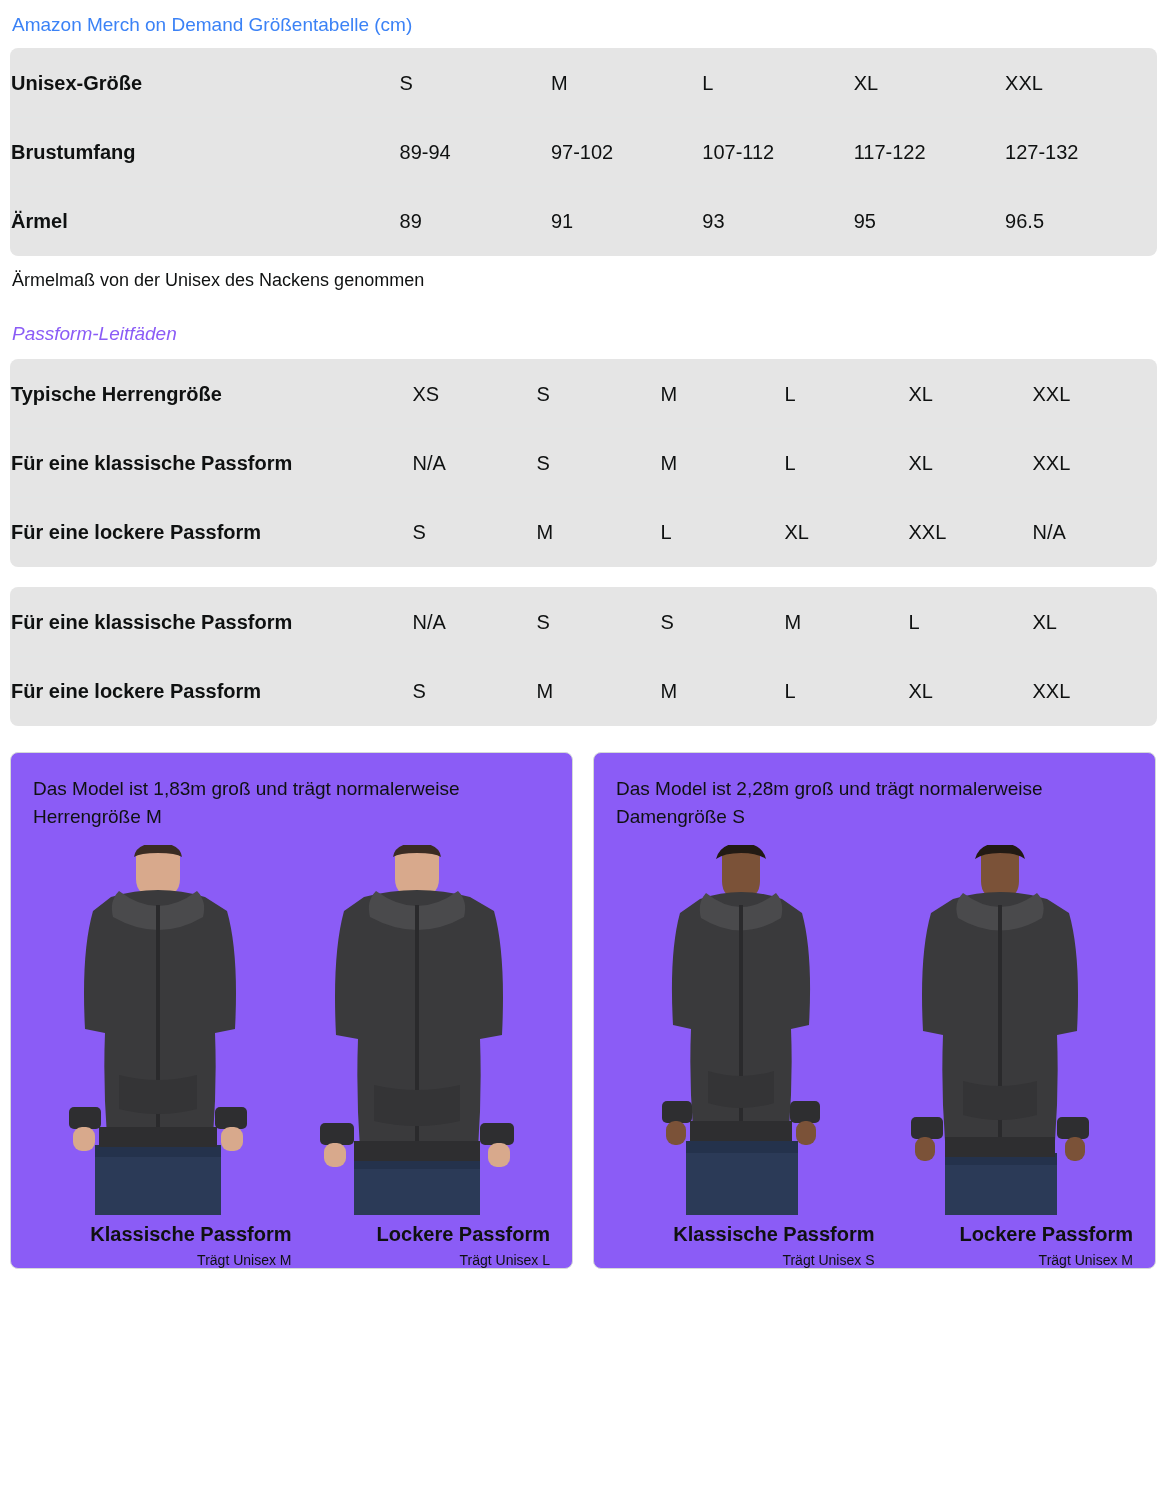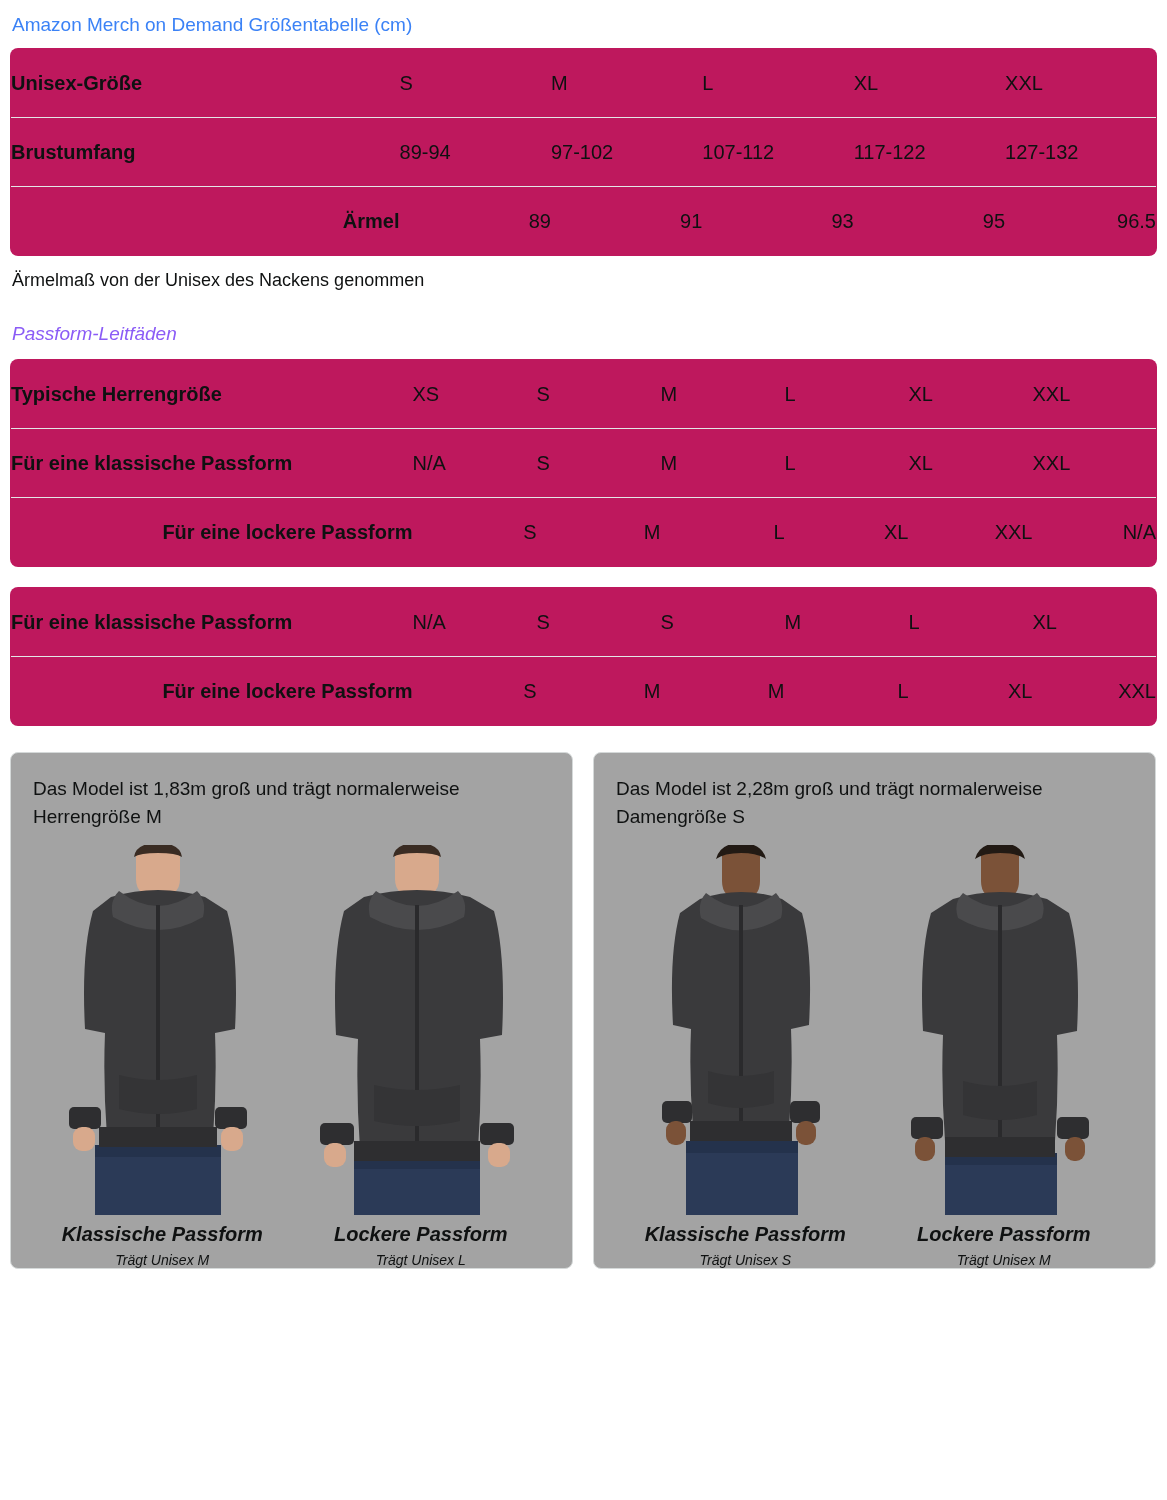--- a/index.html
+++ b/index.html
@@ -37,31 +37,31 @@
     font-weight: 400;
     font-style: italic;
   }
 
   table.card {
     width: 1147px;
     border-collapse: collapse;
     border: 1px solid #d5d9d9;
     border-radius: 8px;
     overflow: hidden;
-    background: #be185d;
+    background: #e5e5e5;
     table-layout: fixed;
   }
   table.card td {
     border-bottom: 1px solid #e3e6e6;
     padding: 15px 0 15px 0;
     font-size: 20px;
     vertical-align: middle;
     height: 69px;
   }
-  table.card tr:last-child td { border-bottom: none; text-align: right; }
+  table.card tr:last-child td { border-bottom: none; }
 
   td.rowlabel {
     font-weight: bold;
     padding-left: 26px;
     font-size: 20px;
     color: #0f1111;
   }
   td.val {
     font-weight: 400;
     color: #0f1111;
@@ -81,38 +81,37 @@
   .models {
     display: flex;
     gap: 20px;
     margin-top: 26px;
   }
   .model-card {
     width: 563px;
     border: 1px solid #d5d9d9;
     border-radius: 8px;
     padding: 22px 22px 0 22px;
-    background: #a3a3a3;
+    background: #8b5cf6;
     overflow: hidden;
   }
   .model-caption {
     font-size: 19px;
     line-height: 1.45;
     color: #0f1111;
     margin-bottom: 14px;
     min-height: 56px;
   }
   .model-figs {
     display: flex;
     gap: 0px;
   }
   .fig {
     width: 50%;
-    text-align: center;
-    font-style: italic;
+    text-align: right;
   }
   .fig-img {
     height: 370px;
     position: relative;
   }
   .fit-title {
     font-weight: bold;
     font-size: 20px;
     margin-top: 8px;
     color: #0f1111;

